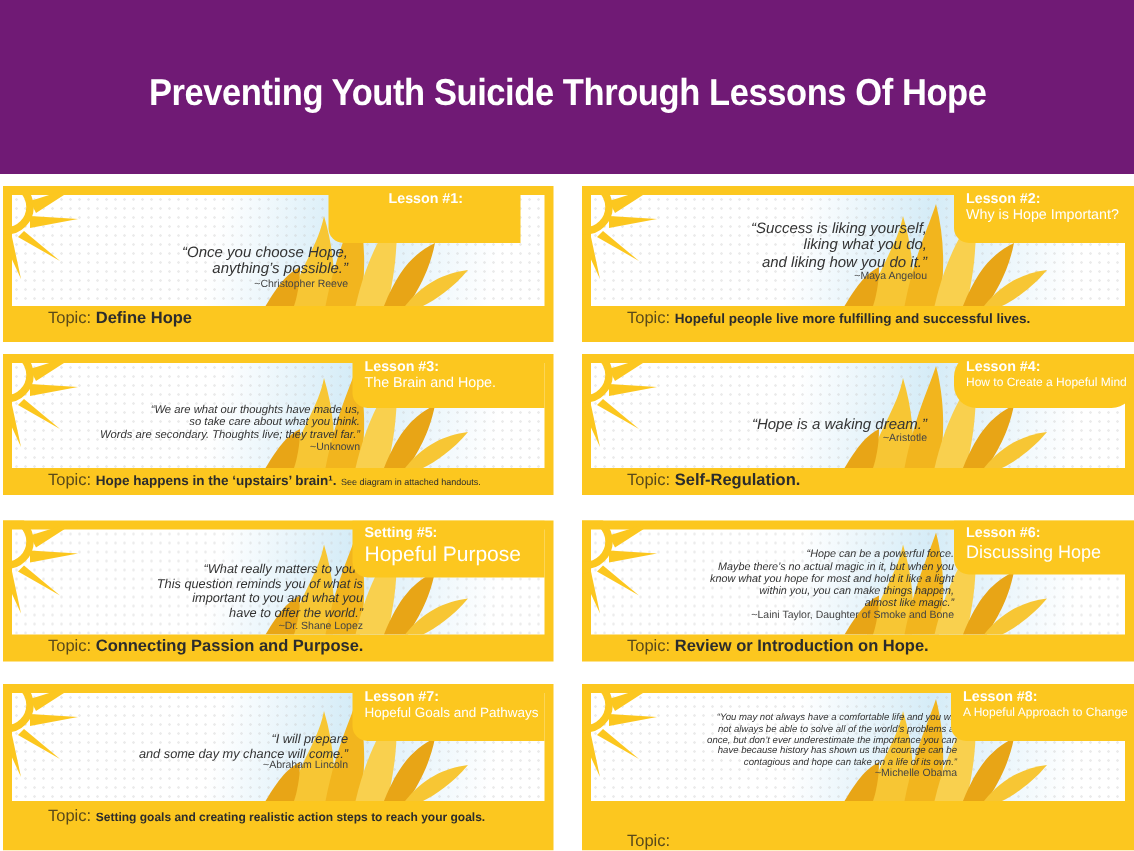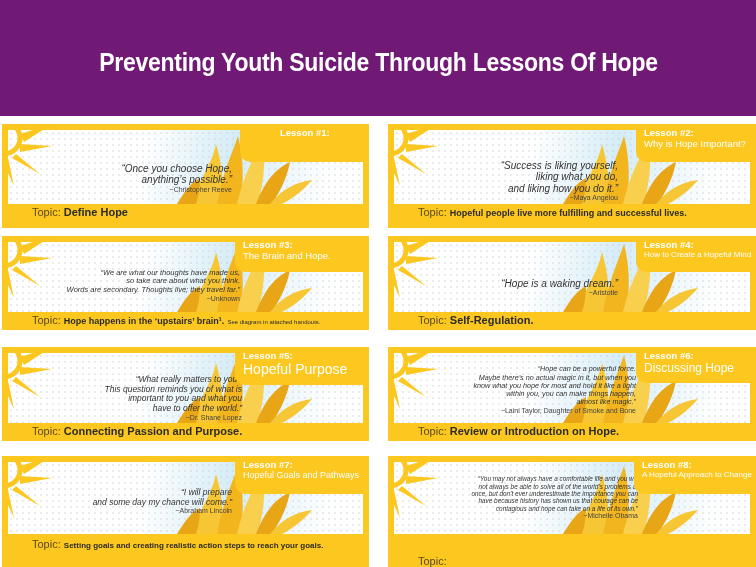--- a/index.html
+++ b/index.html
@@ -104,38 +104,38 @@
       <use href="#sun-shape"></use>
     </svg>
   <svg class="flower" viewBox="0 0 150 70" style="left:170px; top:10px;">
       <use href="#flower-shape"></use>
     </svg>
   <div class="quote" style="left:70px; top:27px; width:160px; font-size:10px;">
     <span>“Once you choose Hope,
 anything’s possible.”</span>
     <span class="author">~Christopher Reeve</span>
   </div>
-  <div class="lesson-tab" style="width:128px; height:38px; right:1px;padding-left:40px;">
+  <div class="lesson-tab" style="width:128px; height:38px; right:22px;padding-left:40px;">
     <span class="lesson-num">Lesson #1:</span>
   </div>
   <div class="topic" style="top:82px; font-size:11px;">
     <span class="topic-label">Topic:</span>
     <span class="topic-text">Define Hope</span>
   </div>
 </div>
 
 <div class="card" style="left:388px; top:124px; width:368px; height:104px;">
   <div class="panel" style="height:74px;"></div>
   <svg class="sun" viewBox="0 0 62 70">
       <use href="#sun-shape"></use>
     </svg>
   <svg class="flower" viewBox="0 0 150 70" style="left:170px; top:10px;">
       <use href="#flower-shape"></use>
     </svg>
-  <div class="quote" style="left:70px; top:24px; width:160px; font-size:10px;">
+  <div class="quote" style="left:70px; top:11px; width:160px; font-size:10px;">
     <span>“Success is liking yourself,
 liking what you do,
 and liking how you do it.”</span>
     <span class="author">~Maya Angelou</span>
   </div>
   <div class="lesson-tab" style="width:120px; height:38px;">
     <span class="lesson-num">Lesson #2:</span>
     <span class="lesson-title" style="font-size:9.5px;">Why is Hope Important?</span>
   </div>
   <div class="topic" style="top:82px; font-size:11px;">
@@ -174,21 +174,21 @@
   <svg class="sun" viewBox="0 0 62 70">
       <use href="#sun-shape"></use>
     </svg>
   <svg class="flower" viewBox="0 0 150 70" style="left:170px; top:6px;">
       <use href="#flower-shape"></use>
     </svg>
   <div class="quote" style="left:70px; top:30px; width:160px; font-size:10px;">
     <span>“Hope is a waking dream.”</span>
     <span class="author">~Aristotle</span>
   </div>
-  <div class="lesson-tab" style="width:120px; height:36px;">
+  <div class="lesson-tab" style="width:120px; height:36px;border-radius:15px;">
     <span class="lesson-num">Lesson #4:</span>
     <span class="lesson-title" style="font-size:8px;">How to Create a Hopeful Mind</span>
   </div>
   <div class="topic" style="top:78px; font-size:11px;">
     <span class="topic-label">Topic:</span>
     <span class="topic-text">Self-Regulation.</span>
   </div>
 </div>
 
 <div class="card" style="left:2px; top:347px; width:367px; height:94px;">
@@ -200,21 +200,21 @@
       <use href="#flower-shape"></use>
     </svg>
   <div class="quote" style="left:60px; top:18px; width:180px; font-size:8.5px;">
     <span>“What really matters to you?
 This question reminds you of what is
 important to you and what you
 have to offer the world.”</span>
     <span class="author">~Dr. Shane Lopez</span>
   </div>
   <div class="lesson-tab" style="width:128px; height:38px; right:6px;">
-    <span class="lesson-num">Lesson #5:</span>
+    <span class="lesson-num">Setting #5:</span>
     <span class="lesson-title" style="font-size:14px;">Hopeful Purpose</span>
   </div>
   <div class="topic" style="top:78px; font-size:11px;">
     <span class="topic-label">Topic:</span>
     <span class="topic-text">Connecting Passion and Purpose.</span>
   </div>
 </div>
 
 <div class="card" style="left:388px; top:347px; width:368px; height:94px;">
   <div class="panel" style="height:70px;"></div>

